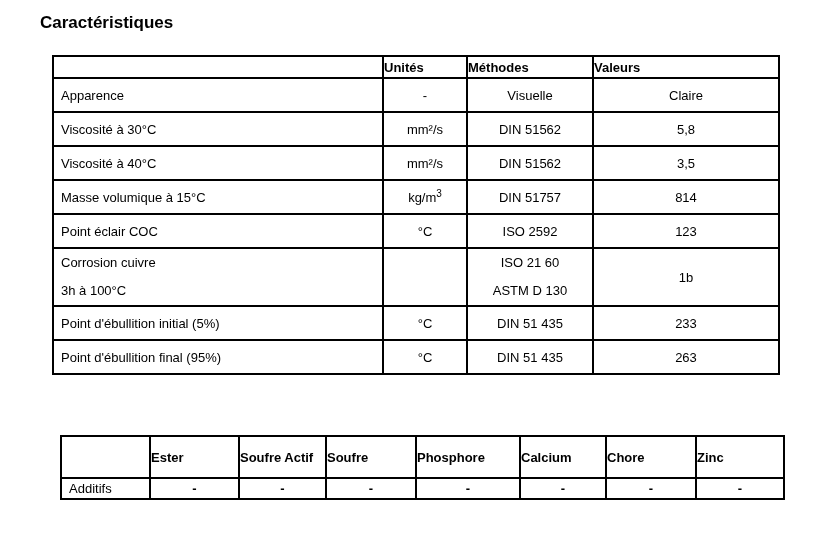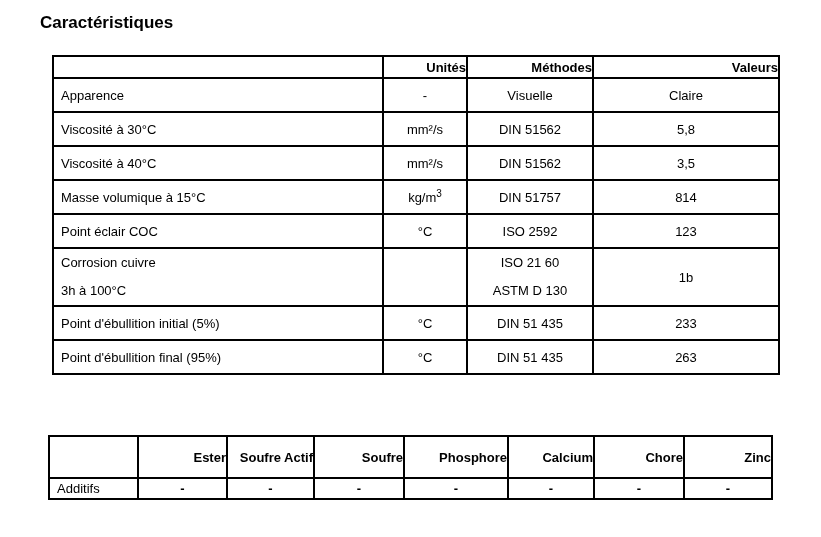--- a/index.html
+++ b/index.html
@@ -25,30 +25,30 @@
     table-layout: fixed;
     position: absolute;
   }
   td, th {
     border: 2px solid #000000;
     font-size: 13px;
     vertical-align: middle;
     overflow: hidden;
     padding: 0;
   }
-  th { font-weight: bold; text-align: right; line-height: 15px; }
+  th { font-weight: bold; text-align: left; line-height: 15px; }
   .t1 { left: 52px; top: 55px; }
   .t1 th { height: 22px; }
   .t1 td { height: 34px; }
   .t1 tr.tall td { height: 47px; }
   .lbl { text-align: left; padding-left: 7px; }
   .ctr { text-align: center; }
   .two div { line-height: 28px; }
   sup { font-size: 10px; line-height: 0; }
-  .t2 { left: 48px; top: 435px; }
+  .t2 { left: 60px; top: 435px; }
   .t2 th { height: 42px; }
   .t2 td { height: 21px; }
   .t2 td.dash { font-weight: bold; text-align: center; }
 </style>
 </head>
 <body>
 
 <div class="page">
 
   <h2 class="title">Caractéristiques</h2>

